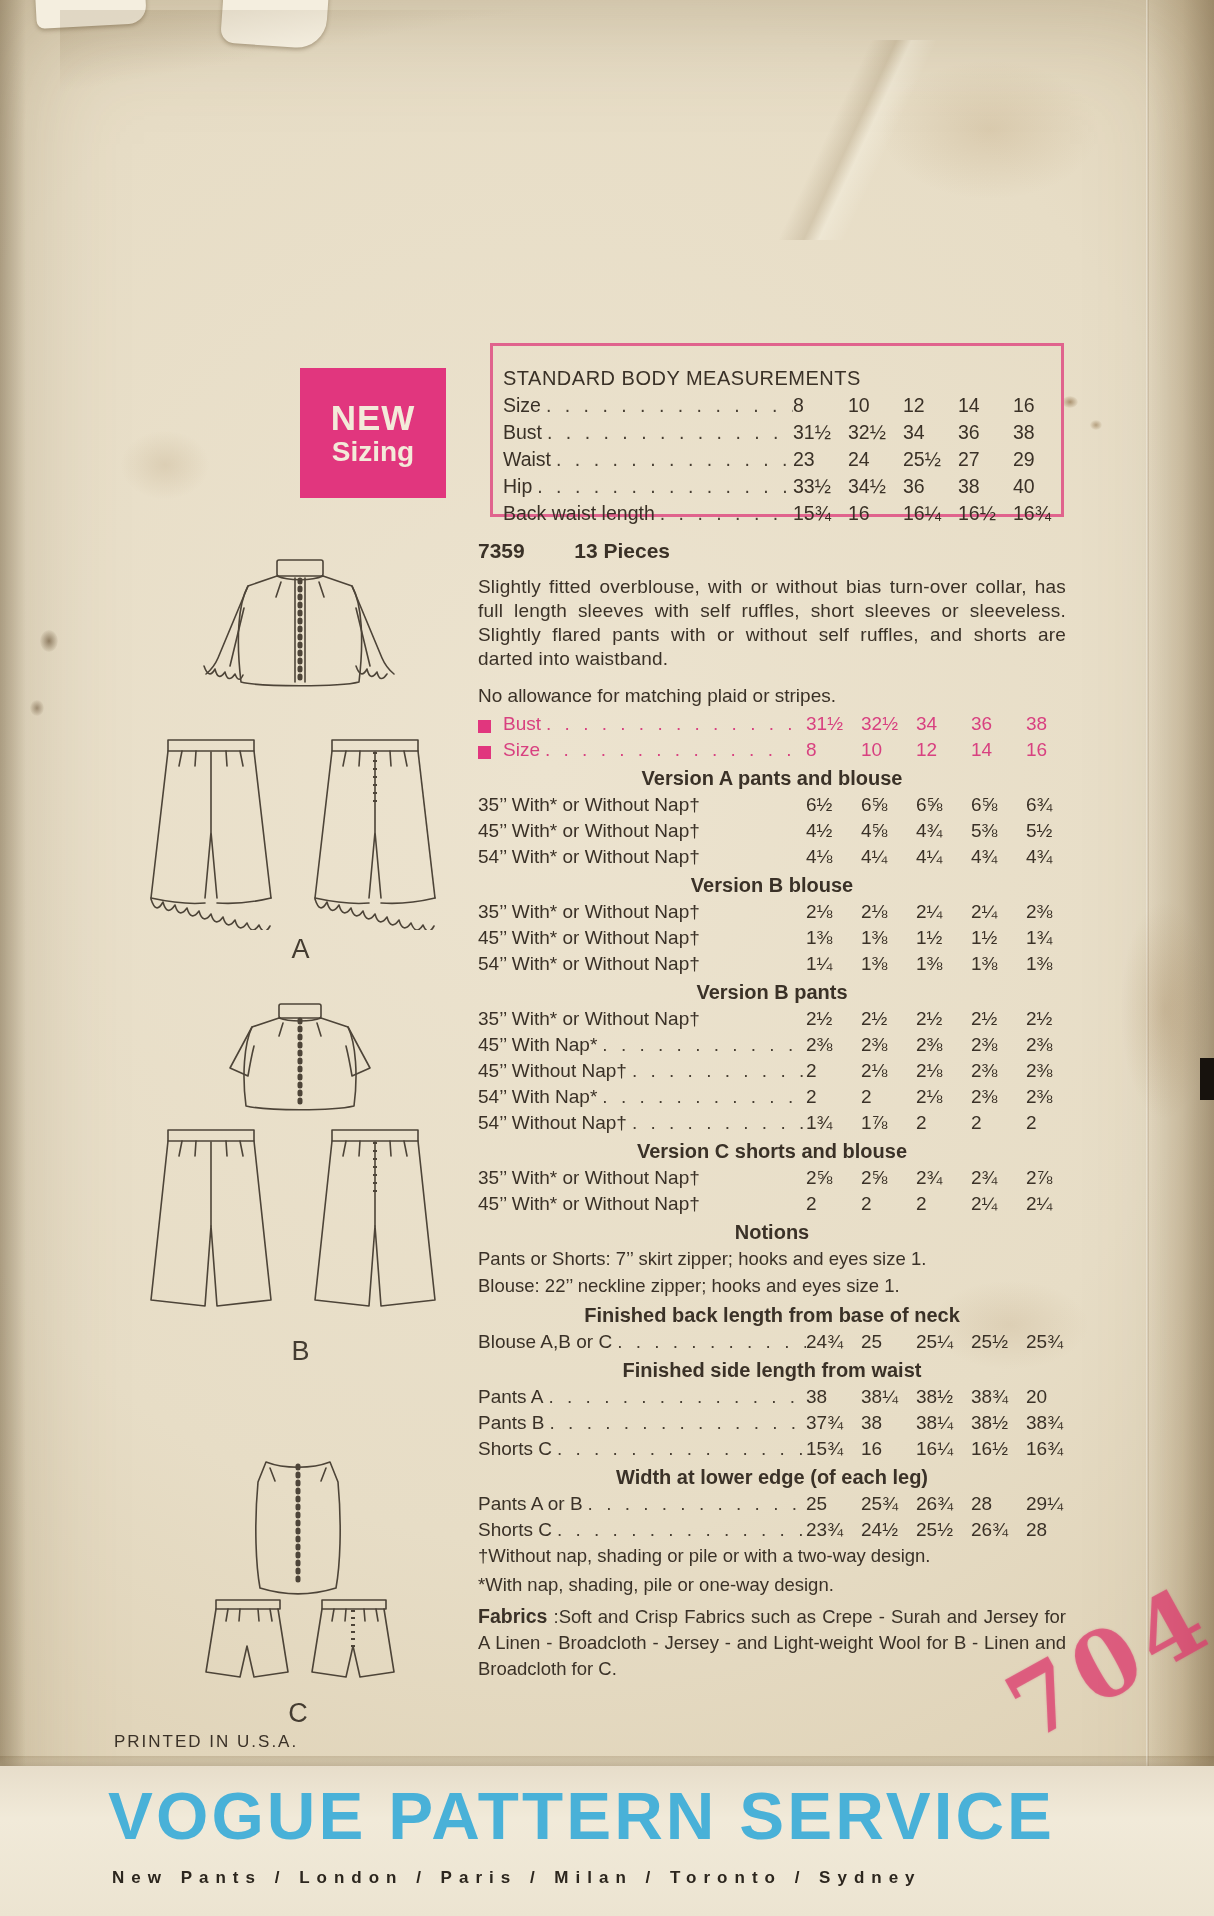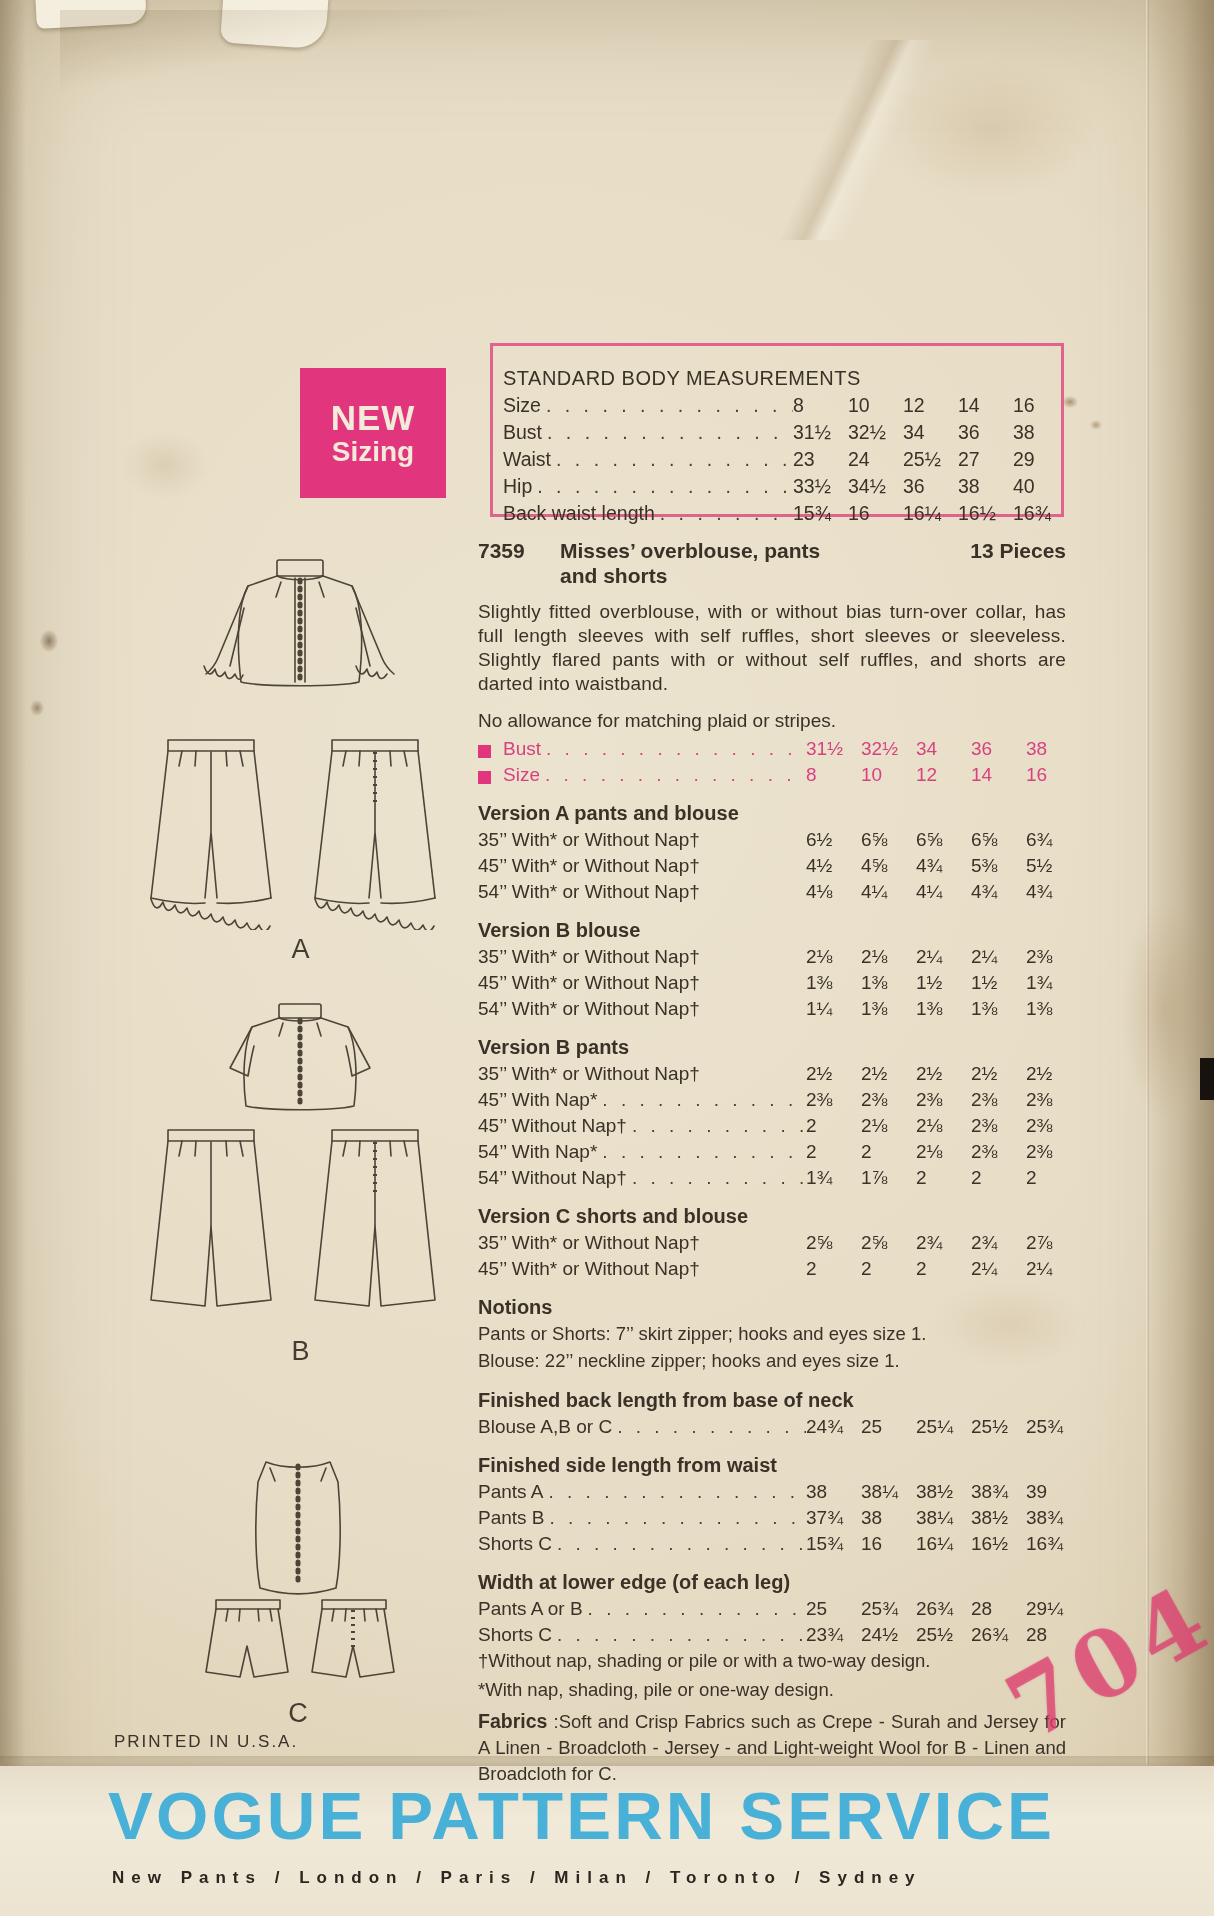--- a/index.html
+++ b/index.html
@@ -42,21 +42,21 @@
   .pink{color:#d84180;}
   .pink .t-leader{color:#d84180;}
   
   .rcol{position:absolute;left:478px;top:538px;width:588px;}
   .pat-head{display:flex;font-weight:bold;font-size:21px;line-height:25px;margin-bottom:12px;}
   .pat-num{flex:0 0 82px;}
   .pat-title{flex:1;}
   .pat-pieces{flex:0 0 110px;text-align:right;}
   .desc{font-size:19px;line-height:24px;text-align:justify;margin:0 0 14px 0;letter-spacing:.2px;}
   .note{font-size:19px;height:28px;}
-  .sec-h{font-weight:bold;font-size:20px;height:27px;margin-top:12px;white-space:nowrap;}
+  .sec-h{font-weight:bold;font-size:20px;height:27px;margin-top:2px;white-space:nowrap;text-align:center;}
   .plain-line{font-size:18.5px;height:27px;white-space:nowrap;}
   .footnote{font-size:18.5px;height:29px;white-space:nowrap;}
   .fabrics{font-size:18.5px;line-height:26px;text-align:justify;}
   .fabrics b{font-size:19.5px;}
   
   .ill{position:absolute;}
   .ill svg{display:block;}
   .ill-label{text-align:center;font-size:27px;color:#443c31;margin-top:4px;font-family:"Liberation Sans",sans-serif;}
   
   .printed{position:absolute;left:114px;top:1732px;font-weight:normal;font-size:17px;letter-spacing:2px;}
@@ -229,24 +229,20 @@
       <use href="#shortsC" x="158" y="152"></use>
       <line x1="205" y1="162" x2="205" y2="200" stroke="#4d4438" stroke-dasharray="2 5" stroke-width="4"></line>
     </svg>
     <div class="ill-label">C</div>
   </div>
 
   <div class="rcol">
 
     <div class="pat-head">
       <span class="pat-num">7359</span>
-      <span class="pat-title">
-        <span>Misses’ overblouse, pants</span><br>
-        <span>and shorts</span>
-      </span>
       <span class="pat-pieces">13 Pieces</span>
     </div>
 
     <p class="desc">Slightly fitted overblouse, with or without bias turn-over collar, has full length sleeves with self ruffles, short sleeves or sleeveless. Slightly flared pants with or without self ruffles, and shorts are darted into waistband.</p>
 
     <div class="note">No allowance for matching plaid or stripes.</div>
 
     <div class="t-row pink">
         <span class="t-bullet"></span>
         <span class="t-label">Bust</span>
@@ -409,21 +405,21 @@
       </div>
 
     <div class="sec-h">Finished side length from waist</div>
     <div class="t-row">
         <span class="t-label">Pants A</span>
         <span class="t-leader">. . . . . . . . . . . . . . . . . . . . . . . . . . . . . . . . . . . . . . . .</span>
         <span class="t-val">38</span>
         <span class="t-val">38¼</span>
         <span class="t-val">38½</span>
         <span class="t-val">38¾</span>
-        <span class="t-val">39</span>
+        <span class="t-val">20</span>
       </div>
     <div class="t-row">
         <span class="t-label">Pants B</span>
         <span class="t-leader">. . . . . . . . . . . . . . . . . . . . . . . . . . . . . . . . . . . . . . . .</span>
         <span class="t-val">37¾</span>
         <span class="t-val">38</span>
         <span class="t-val">38¼</span>
         <span class="t-val">38½</span>
         <span class="t-val">38¾</span>
       </div>

